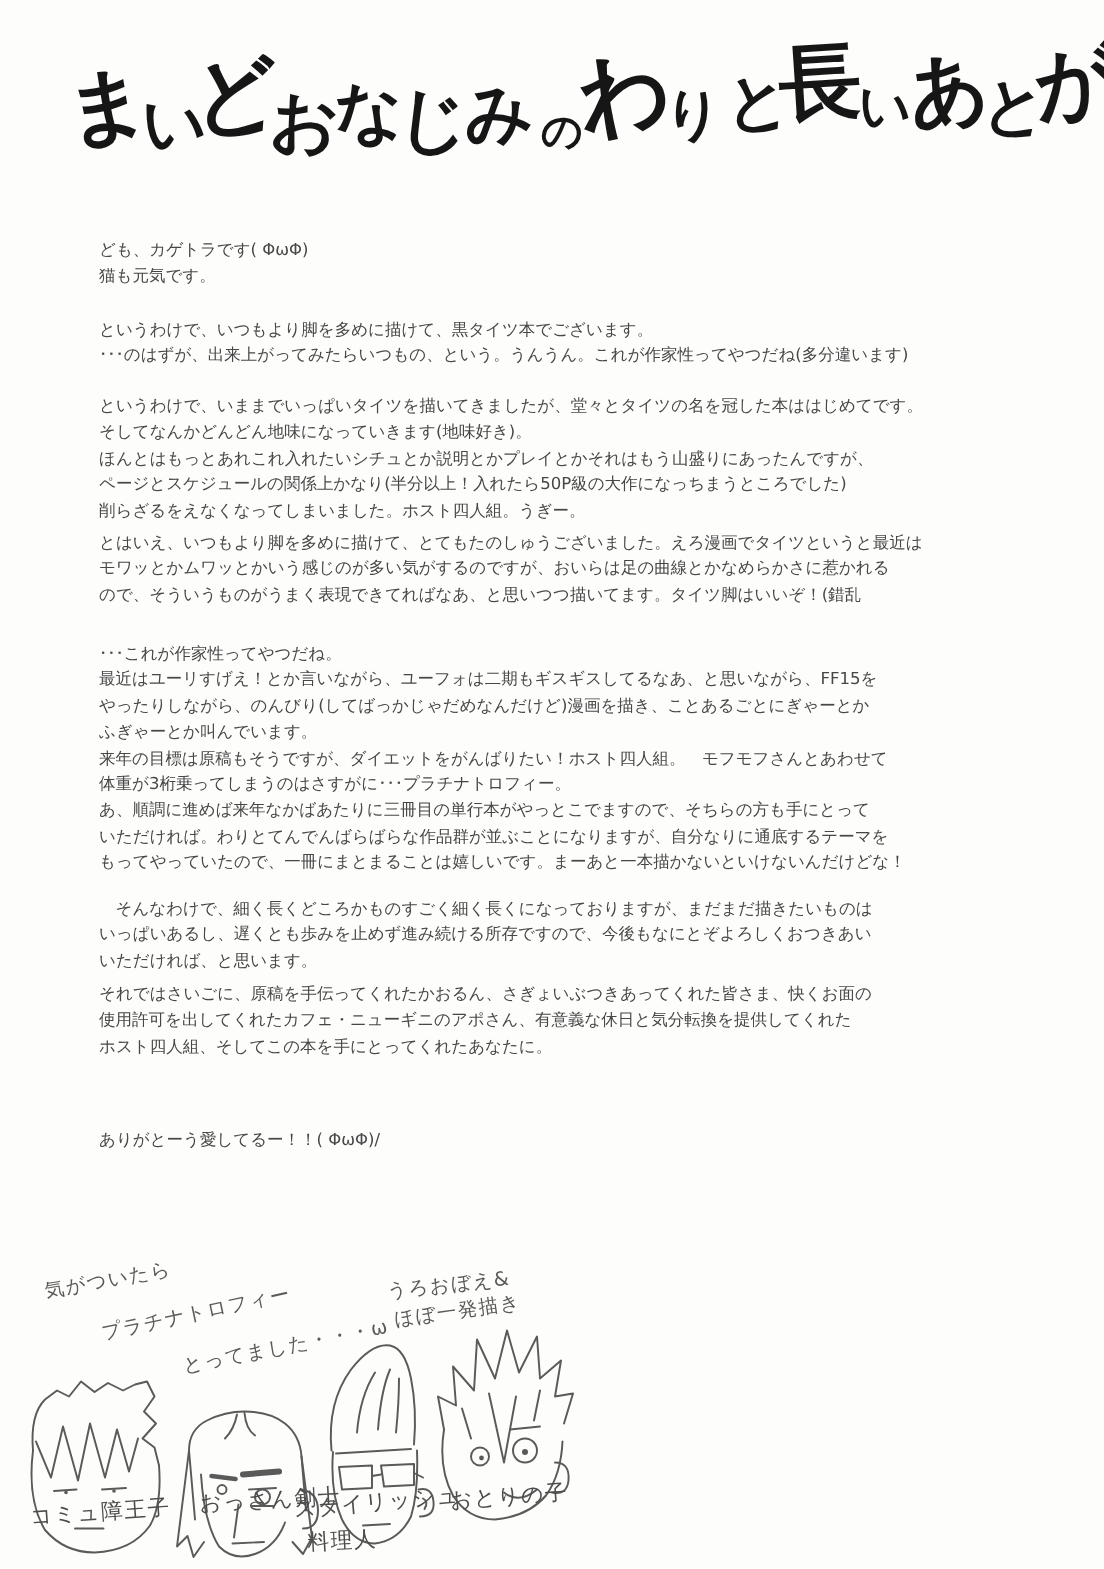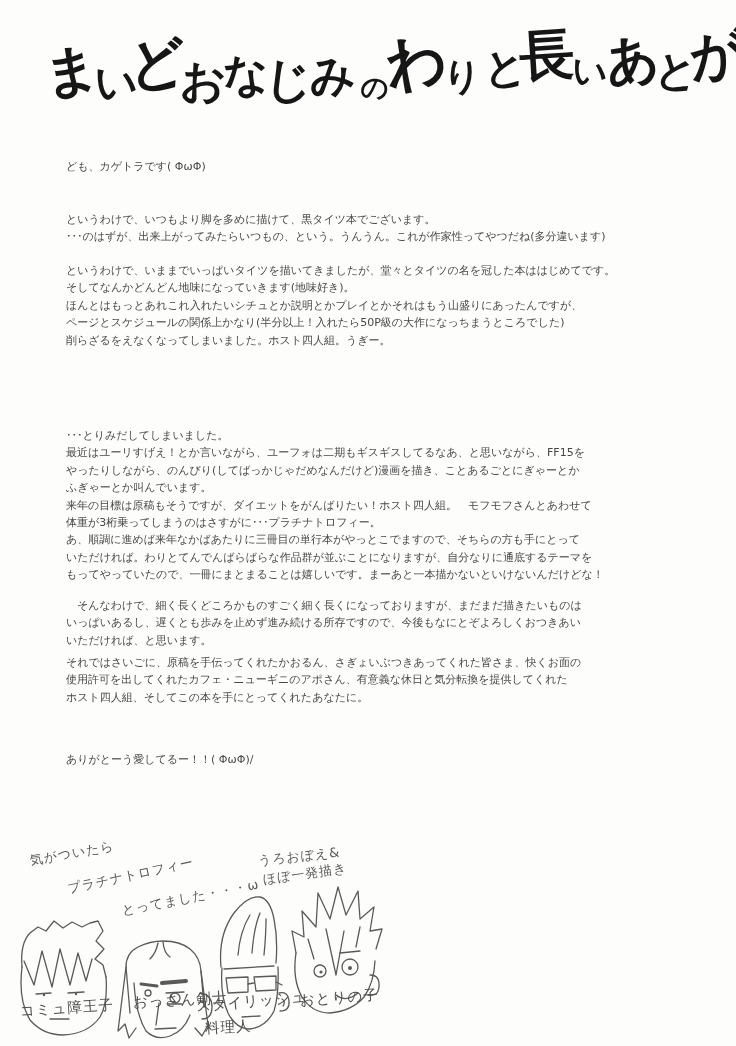--- a/index.html
+++ b/index.html
@@ -38,38 +38,44 @@
 </style>
 </head>
 <body>
 
 <div id="page">
 
   <div id="title"><span style="transform: rotate(-8deg) translateY(2px) scale(1.1);">ま</span><span style="transform: rotate(2deg) translateY(12px) scale(0.85);">い</span><span style="transform: rotate(-6deg) translateY(-2px) scale(1.15);">ど</span><span style="transform: rotate(5deg) translateY(14px) scale(0.9);">お</span><span style="transform: rotate(-4deg) translateY(8px) scale(0.9);">な</span><span style="transform: rotate(7deg) translateY(16px) scale(0.95);">じ</span><span style="transform: rotate(-2deg) translateY(12px) scale(0.9);">み</span><span style="transform: rotate(4deg) translateY(20px) scale(0.55);">の</span><span style="transform: rotate(-9deg) translateY(4px) scale(1.2);">わ</span><span style="transform: rotate(3deg) translateY(14px) scale(0.75);">り</span><span style="transform: rotate(-5deg) translateY(8px) scale(0.85);">と</span><span style="transform: rotate(-2deg) translateY(0px) scale(1.1);">長</span><span style="transform: rotate(6deg) translateY(12px) scale(0.7);">い</span><span style="transform: rotate(-7deg) translateY(6px) scale(1.05);">あ</span><span style="transform: rotate(3deg) translateY(16px) scale(0.85);">と</span><span style="transform: rotate(-6deg) translateY(4px) scale(1.1);">が</span><span style="transform: rotate(8deg) translateY(0px) scale(1.2);">き</span></div>
 
   <div class="para" style="top:158px">
     <div class="line">ども、カゲトラです( ΦωΦ)</div>
+    <div class="line">猫も元気です。</div>
   </div>
 
   <div class="para" style="top:211px">
     <div class="line">というわけで、いつもより脚を多めに描けて、黒タイツ本でございます。</div>
     <div class="line">･･･のはずが、出来上がってみたらいつもの、という。うんうん。これが作家性ってやつだね(多分違います)</div>
   </div>
 
   <div class="para" style="top:262px">
     <div class="line">というわけで、いままでいっぱいタイツを描いてきましたが、堂々とタイツの名を冠した本ははじめてです。</div>
     <div class="line">そしてなんかどんどん地味になっていきます(地味好き)。</div>
     <div class="line">ほんとはもっとあれこれ入れたいシチュとか説明とかプレイとかそれはもう山盛りにあったんですが、</div>
     <div class="line">ページとスケジュールの関係上かなり(半分以上！入れたら50P級の大作になっちまうところでした)</div>
     <div class="line">削らざるをえなくなってしまいました。ホスト四人組。うぎー。</div>
   </div>
 
+  <div class="para" style="top:353px">
+    <div class="line">とはいえ、いつもより脚を多めに描けて、とてもたのしゅうございました。えろ漫画でタイツというと最近は</div>
+    <div class="line">モワッとかムワッとかいう感じのが多い気がするのですが、おいらは足の曲線とかなめらかさに惹かれる</div>
+    <div class="line">ので、そういうものがうまく表現できてればなあ、と思いつつ描いてます。タイツ脚はいいぞ！(錯乱</div>
+  </div>
 
   <div class="para" style="top:427px">
-    <div class="line">･･･とりみだしてしまいました。</div>
+    <div class="line">･･･これが作家性ってやつだね。</div>
     <div class="line">最近はユーリすげえ！とか言いながら、ユーフォは二期もギスギスしてるなあ、と思いながら、FF15を</div>
     <div class="line">やったりしながら、のんびり(してばっかじゃだめなんだけど)漫画を描き、ことあるごとにぎゃーとか</div>
     <div class="line">ふぎゃーとか叫んでいます。</div>
     <div class="line">来年の目標は原稿もそうですが、ダイエットをがんばりたい！ホスト四人組。　モフモフさんとあわせて</div>
     <div class="line">体重が3桁乗ってしまうのはさすがに･･･プラチナトロフィー。</div>
     <div class="line">あ、順調に進めば来年なかばあたりに三冊目の単行本がやっとこでますので、そちらの方も手にとって</div>
     <div class="line">いただければ。わりとてんでんばらばらな作品群が並ぶことになりますが、自分なりに通底するテーマを</div>
     <div class="line">もってやっていたので、一冊にまとまることは嬉しいです。まーあと一本描かないといけないんだけどな！</div>
   </div>
 

